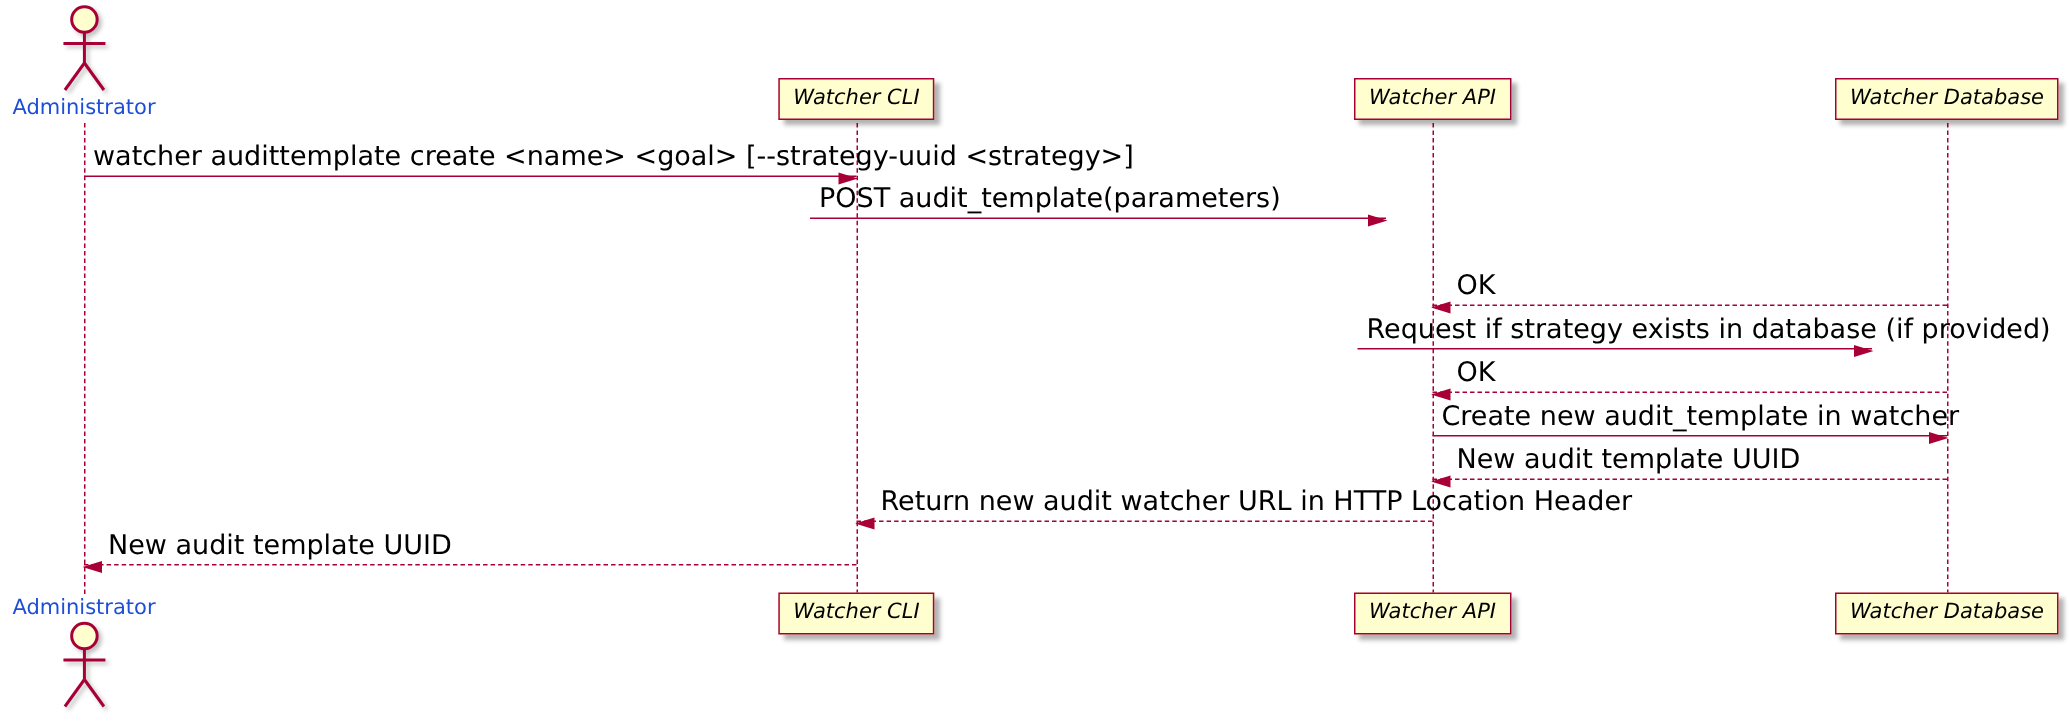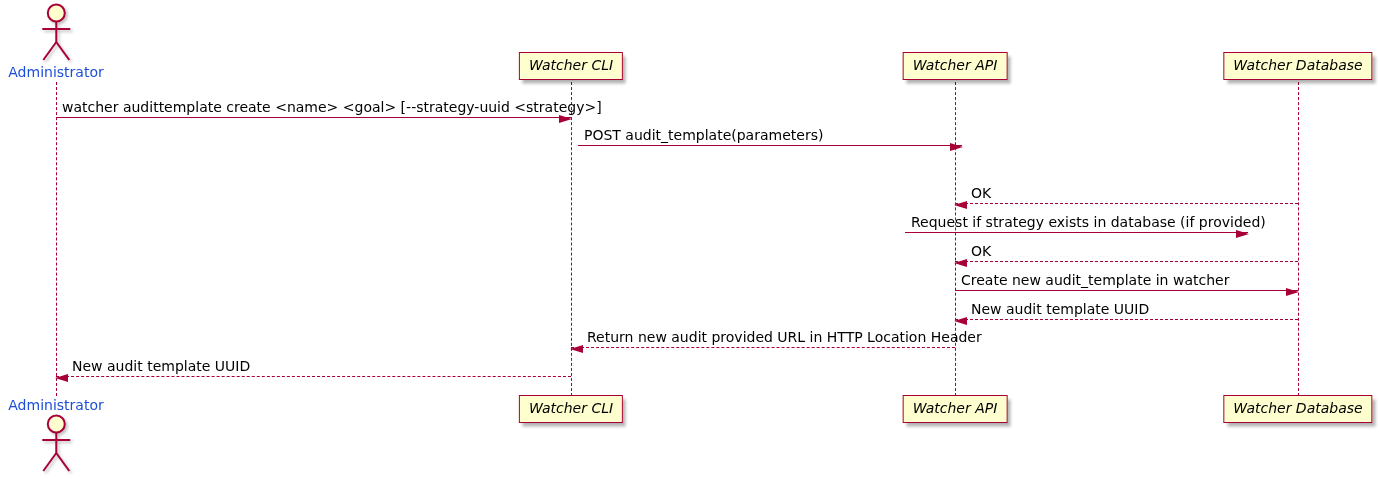--- a/index.html
+++ b/index.html
@@ -12,21 +12,21 @@
   .pbox{
     position:absolute;transform:translateX(-50%);
     background:var(--fill);border:1.7px solid var(--stroke);
     padding:4px 9px 5px 9px;font-size:14px;line-height:17px;color:#000;
     white-space:nowrap;box-shadow:3.5px 3.5px 3px rgba(0,0,0,.3);font-style:italic;
   }
   .actor{position:absolute;transform:translateX(-50%);display:flex;flex-direction:column;align-items:center}
   .actor svg{filter:drop-shadow(2.5px 2.5px 1.5px rgba(0,0,0,.25))}
   .actor-label{font-size:14px;color:#1d4ed8;white-space:nowrap}
   .msg{position:absolute;height:21px}
-  .msg-label{position:absolute;bottom:3px;font-size:14px;color:#000;white-space:nowrap}
+  .msg-label{position:absolute;bottom:3px;font-size:18px;color:#000;white-space:nowrap}
   .msg-line{position:absolute;left:0;right:0;bottom:0;border-top:1.3px solid var(--stroke)}
   .msg.dashed .msg-line{border-top:1px dashed var(--stroke)}
   .arrowhead{position:absolute;bottom:-5px;width:0;height:0;border-top:4.5px solid transparent;border-bottom:4.5px solid transparent}
   .arrowhead.right{right:-1px;border-left:13px solid var(--stroke)}
   .arrowhead.left{left:-1px;border-right:13px solid var(--stroke)}
 </style>
 </head>
 <body>
 
 <div class="diagram" id="diagram" style="--stroke: #A80036; --fill: #FEFECE;">
@@ -58,21 +58,21 @@
     <div class="pbox" style="left: 955px; top: 52px;">Watcher API</div>
     <div class="pbox" style="left: 955px; top: 395px;">Watcher API</div>
     <div class="lifeline" style="left: 1298px; top: 82px; height: 314px;"></div>
     <div class="pbox" style="left: 1298px; top: 52px;">Watcher Database</div>
     <div class="pbox" style="left: 1298px; top: 395px;">Watcher Database</div>
     <div class="msg solid" style="left: 56px; width: 515px; top: 97px;">
       <div class="msg-label" style="left:6px">watcher audittemplate create &lt;name&gt; &lt;goal&gt; [--strategy-uuid &lt;strategy&gt;]</div>
       <div class="msg-line"></div>
       <div class="arrowhead right"></div>
     </div>
-    <div class="msg solid" style="left: 578px; width: 384px; top: 125px; text-decoration: underline;">
+    <div class="msg solid" style="left: 540px; width: 384px; top: 125px; text-decoration: underline;">
       <div class="msg-label" style="left:6px">POST audit_template(parameters)</div>
       <div class="msg-line"></div>
       <div class="arrowhead right"></div>
     </div>
     <div class="msg dashed" style="left: 955px; width: 343px; top: 183px;">
       <div class="msg-label" style="left:16px">OK</div>
       <div class="msg-line"></div>
       <div class="arrowhead left"></div>
     </div>
     <div class="msg solid" style="left: 905px; width: 343px; top: 212px;">
@@ -89,21 +89,21 @@
       <div class="msg-label" style="left:6px">Create new audit_template in watcher</div>
       <div class="msg-line"></div>
       <div class="arrowhead right"></div>
     </div>
     <div class="msg dashed" style="left: 955px; width: 343px; top: 299px;">
       <div class="msg-label" style="left:16px">New audit template UUID</div>
       <div class="msg-line"></div>
       <div class="arrowhead left"></div>
     </div>
     <div class="msg dashed" style="left: 571px; width: 384px; top: 327px;">
-      <div class="msg-label" style="left:16px">Return new audit provided URL in HTTP Location Header</div>
+      <div class="msg-label" style="left:16px">Return new audit watcher URL in HTTP Location Header</div>
       <div class="msg-line"></div>
       <div class="arrowhead left"></div>
     </div>
     <div class="msg dashed" style="left: 56px; width: 515px; top: 356px;">
       <div class="msg-label" style="left:16px">New audit template UUID</div>
       <div class="msg-line"></div>
       <div class="arrowhead left"></div>
     </div>
   </div>
 

